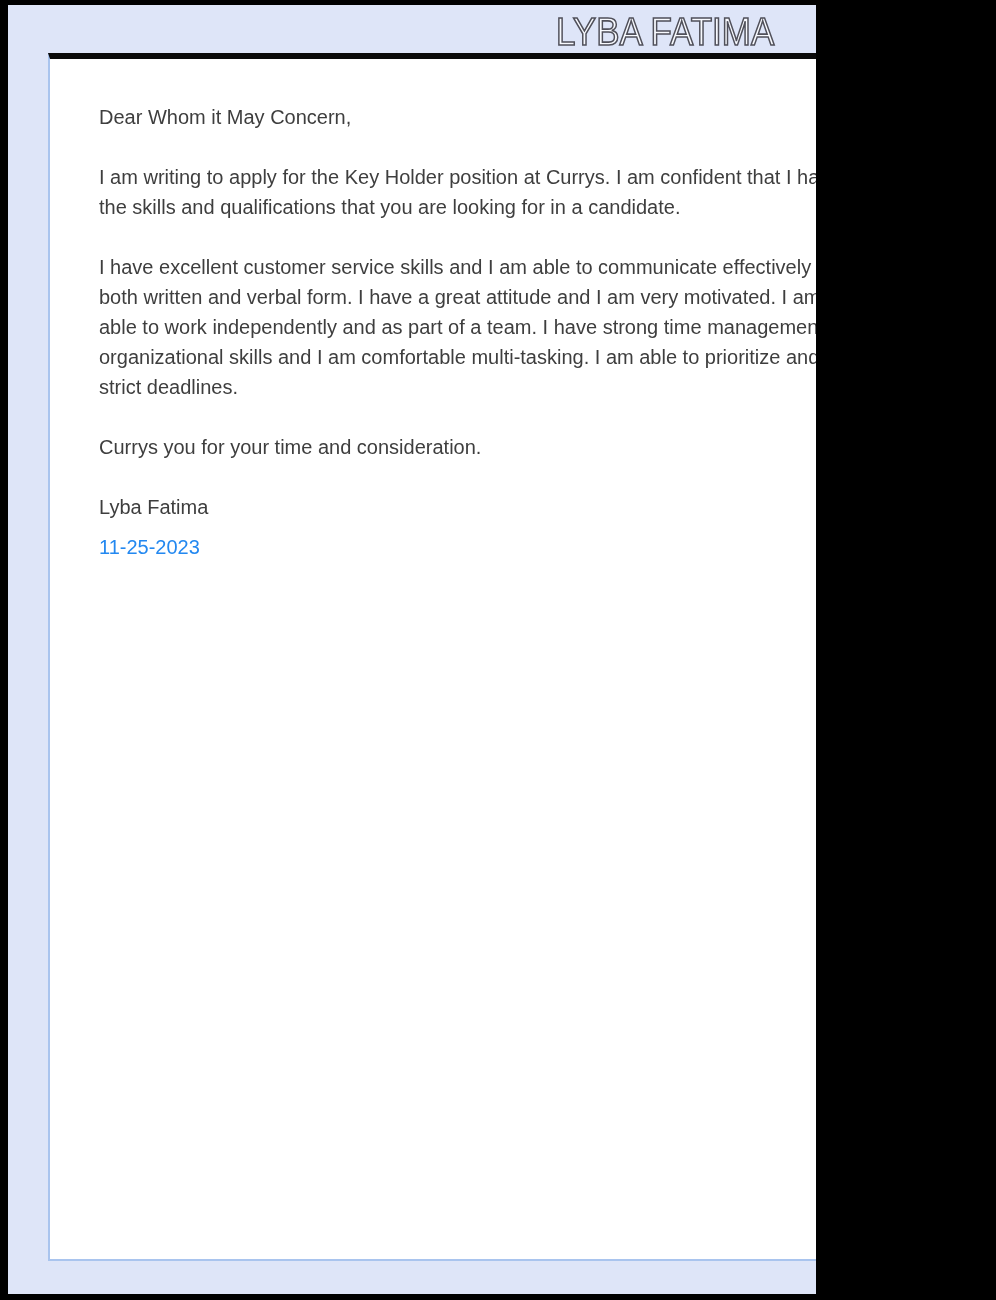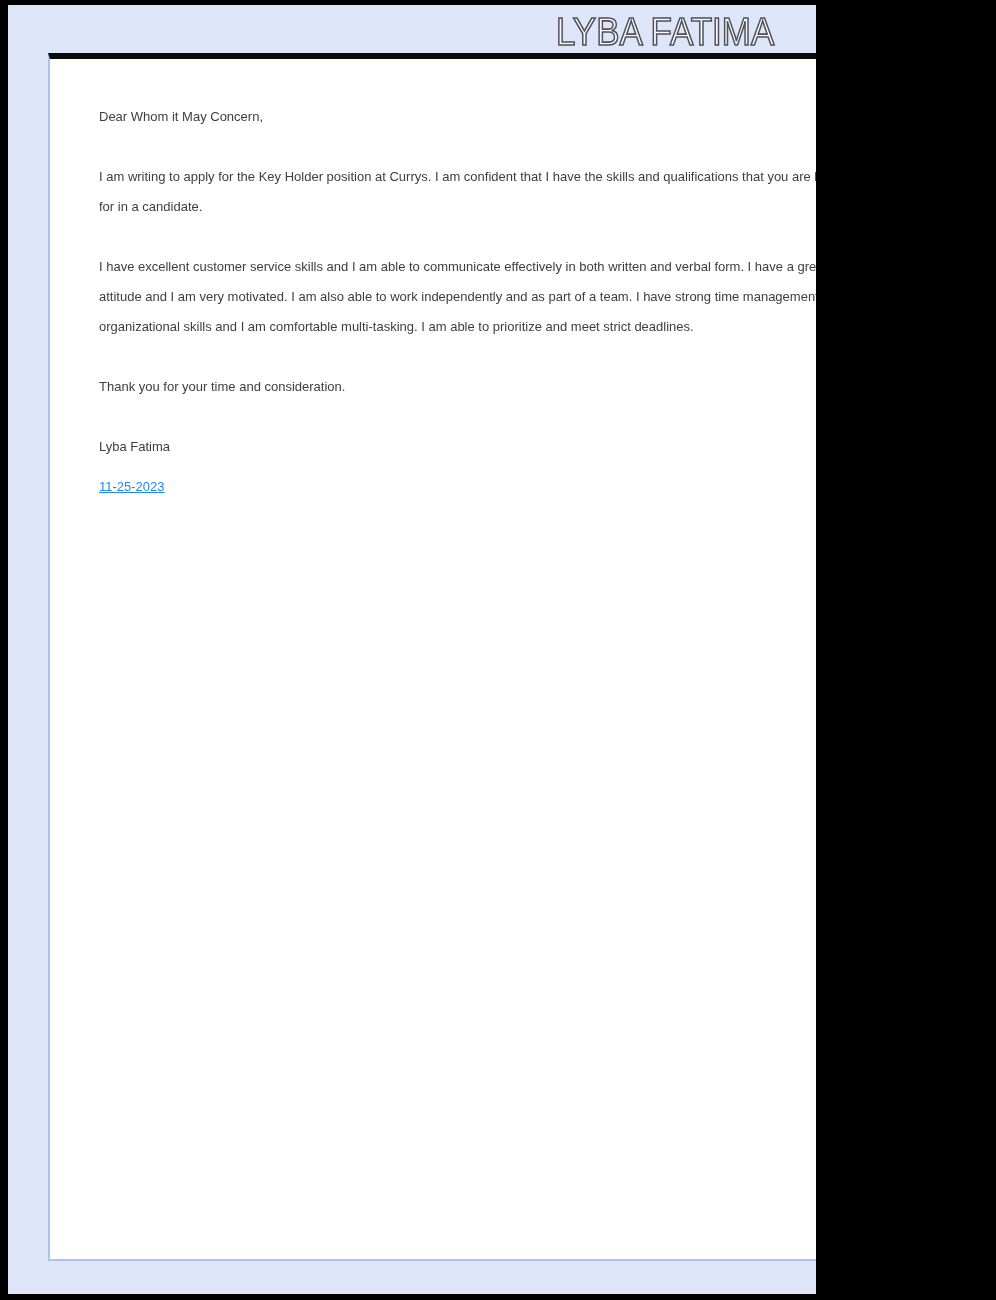--- a/index.html
+++ b/index.html
@@ -47,30 +47,29 @@
     left: 40px;
     top: 48px;
     width: 900px;
     height: 1208px;
     background: #ffffff;
     border: 2px solid var(--doc-border);
     border-top: 6px solid var(--doc-top);
   }
   .letter {
     padding: 43px 75px 0 49px;
-    font-size: 13px;
+    font-size: 20px;
     line-height: 30px;
     color: var(--text);
   }
   .letter p { margin-bottom: 30px; }
   .letter p.signature { margin-bottom: 10px; }
   .letter p.date {
     color: var(--date);
     cursor: pointer;
-    text-decoration: underline;
   }
   .watermark {
     position: absolute;
     right: 11px;
     bottom: 1px;
     font-size: 13.5px;
     line-height: 16px;
     color: #333333;
     margin-top: 11px;
   }
@@ -85,21 +84,21 @@
   <div class="document">
 
     <div class="letter">
       <p>Dear Whom it May Concern,</p>
 
       <p>I am writing to apply for the Key Holder position at Currys. I am confident that I have the skills and qualifications that you are looking for in a candidate.</p>
 
       <p>I have excellent customer service skills and I am able to communicate effectively in both written and verbal form. I have a great attitude and I am very motivated. I am also able to work independently and as part of a team. I have strong time management and organizational skills and I am comfortable multi-tasking. I am able to prioritize and meet strict deadlines.</p>
 
 
-      <p>Thank you for your time and consideration.</p>
+      <p>Currys you for your time and consideration.</p>
 
 
       <p class="signature">Lyba Fatima</p>
 
       <p class="date">11-25-2023</p>
     </div>
 
     <div class="watermark">Lazyapply.com</div>
 
   </div>

